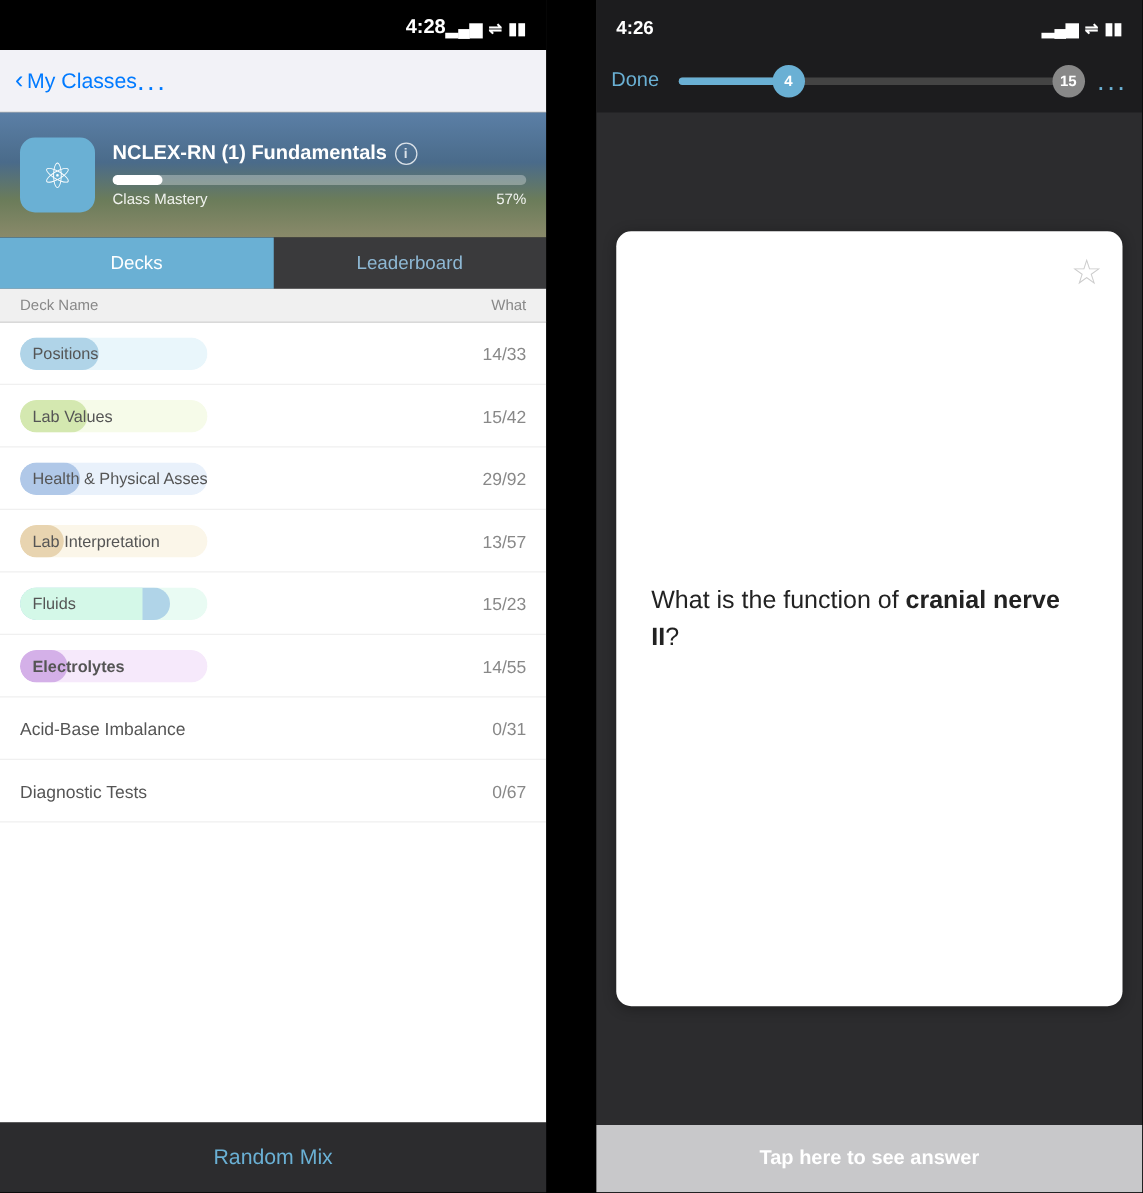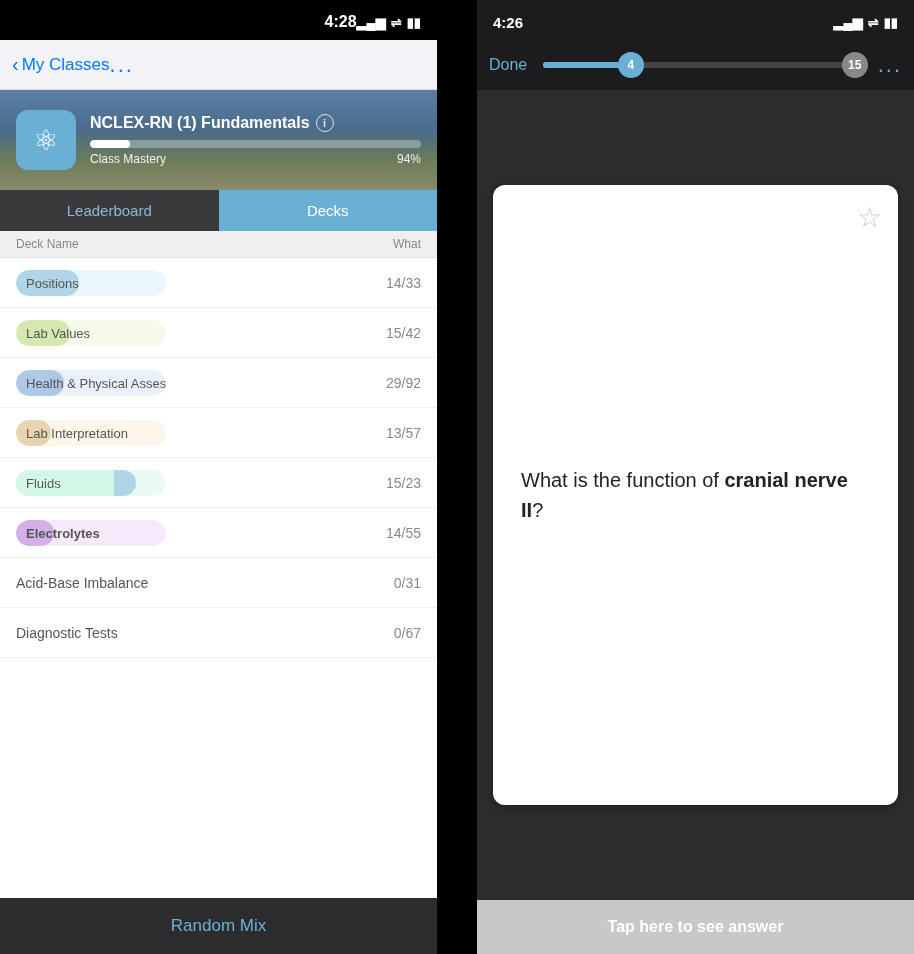--- a/index.html
+++ b/index.html
@@ -381,29 +381,29 @@
       <div class="class-name">
         <span>NCLEX-RN (1) Fundamentals</span>
         <div class="info-icon">i</div>
       </div>
       <div class="mastery-bar-container">
         <div class="mastery-bar-bg">
           <div class="mastery-bar-fill" style="width:12%"></div>
         </div>
         <div class="mastery-label">
           <span>Class Mastery</span>
-          <span>94%</span>
+          <span>57%</span>
         </div>
       </div>
     </div>
   </div>
 
   <div class="tab-bar">
+    <div class="tab-btn active">Decks</div>
     <div class="tab-btn">Leaderboard</div>
-    <div class="tab-btn active">Decks</div>
   </div>
 
   <div class="deck-list-header">
     <span>Deck Name</span>
     <span>What</span>
   </div>
 
   <div class="deck-list" id="deck-list">
       <div class="deck-item">
         <div class="deck-left">

